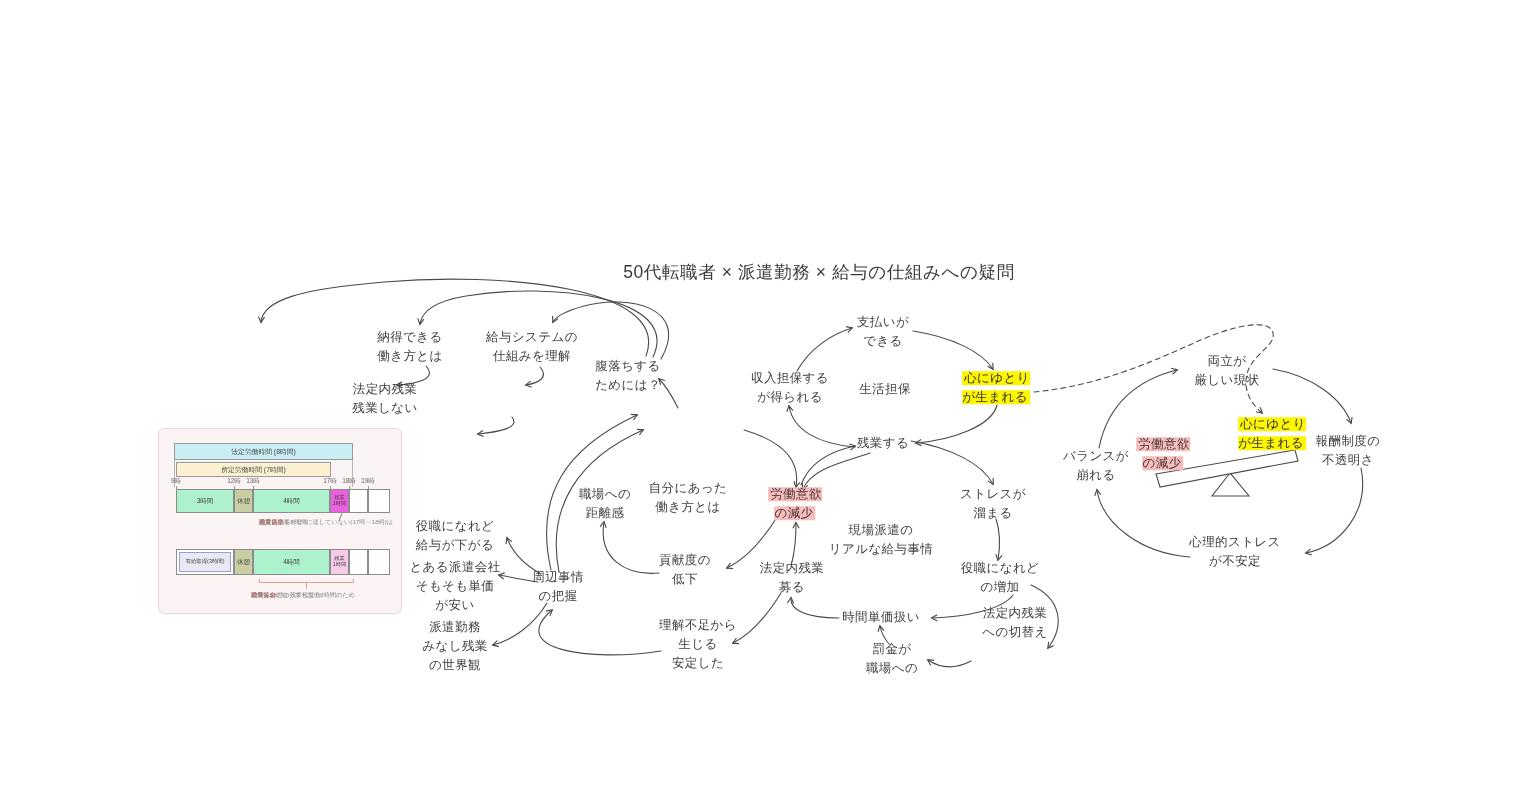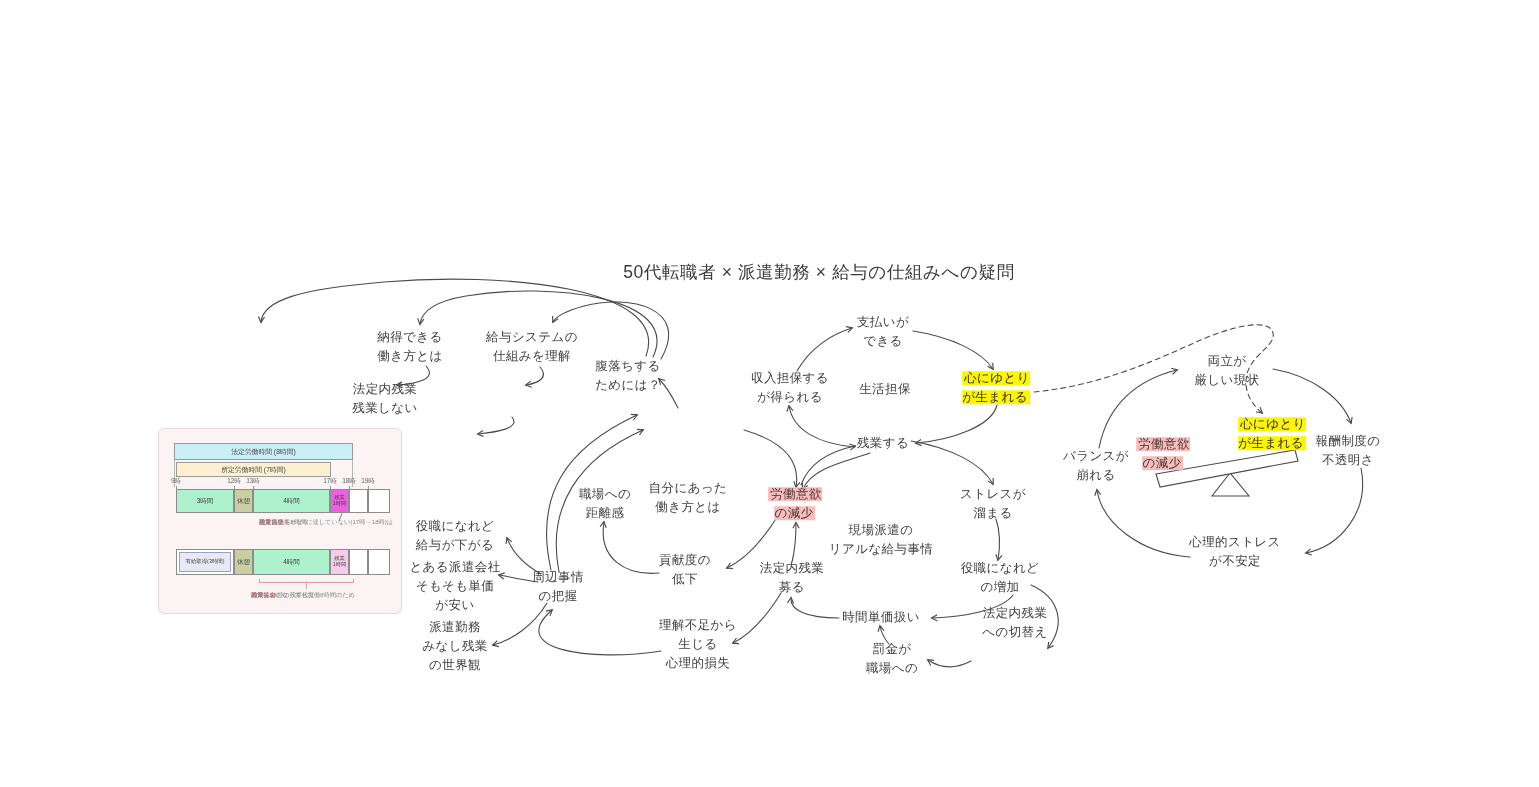--- a/index.html
+++ b/index.html
@@ -121,21 +121,21 @@
 の世界観</div>
 
   <div class="node" style="left:605px;top:504px">職場への
 距離感</div>
   <div class="node" style="left:688px;top:498px">自分にあった
 働き方とは</div>
   <div class="node" style="left:685px;top:570px">貢献度の
 低下</div>
   <div class="node" style="left:698px;top:644px">理解不足から
 生じる
-心理的損失</div>
+安定した</div>
   <div class="node" style="left:795px;top:504px"><span class="hl hl-pink">労働意欲
 の減少</span></div>
   <div class="node" style="left:792px;top:578px">法定内残業
 募る</div>
 
   <div class="node" style="left:883px;top:332px">支払いが
 できる</div>
   <div class="node" style="left:790px;top:388px">収入担保する
 が得られる</div>
   <div class="node single" style="left:885px;top:389px">生活担保</div>

